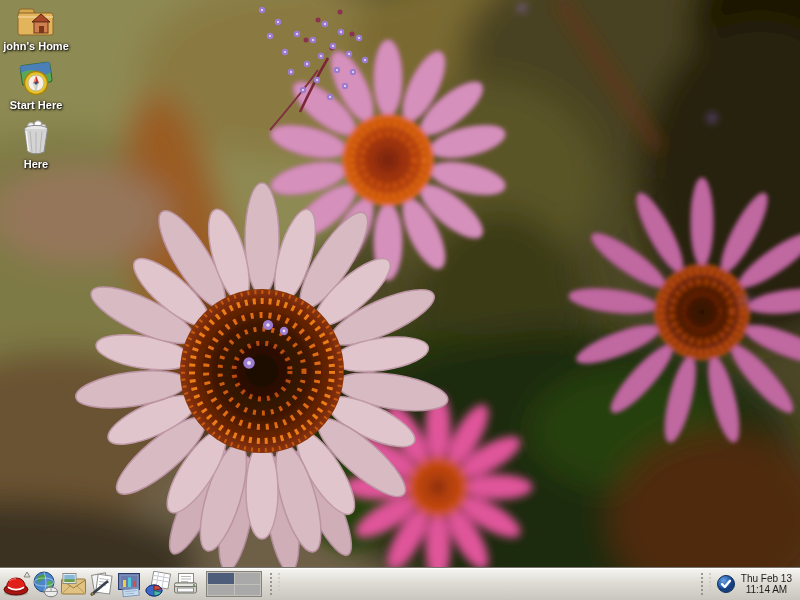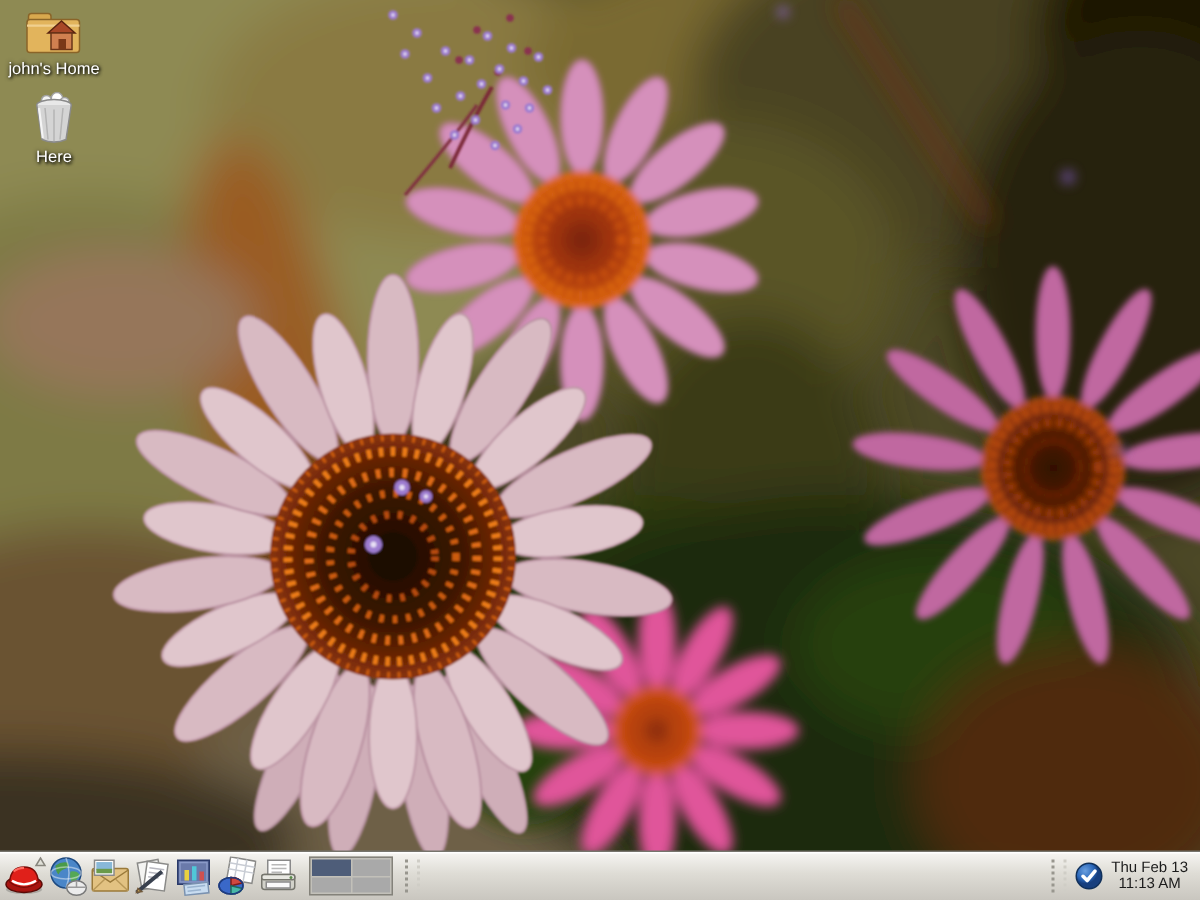--- a/index.html
+++ b/index.html
@@ -6,21 +6,21 @@
   body{width:800px;height:600px;overflow:hidden;position:relative;
        font-family:"Liberation Sans",sans-serif;background:#4c4826;}
 
   
   .wallpaper{position:absolute;left:0;top:0;width:800px;height:600px;}
 
   
   .desktop-icons{position:absolute;left:2px;top:4px;display:flex;flex-direction:column;gap:9px;z-index:5;}
   .dicon{width:68px;display:flex;flex-direction:column;align-items:center;cursor:default;}
   .dlabel{margin-top:2px;font-size:11px;color:#ffffff;text-align:center;line-height:12px;
-          text-shadow:1px 1px 2px rgba(0,0,0,.95), 0 0 3px rgba(0,0,0,.8);}
+          text-shadow:1px 1px 2px rgba(0,0,0,.95), 0 0 3px rgba(0,0,0,.8);font-weight:bold;}
 
   
   .panel{position:absolute;left:0;bottom:0;width:800px;height:33px;z-index:10;
          background:linear-gradient(#f7f6f3,#dedcd5 45%,#c9c6bf);
          border-top:1px solid #76746c;box-shadow:inset 0 1px 0 #ffffff;
          display:flex;align-items:center;box-sizing:border-box;padding:0 4px 0 3px;}
   .launcher{width:28px;height:28px;display:flex;align-items:center;justify-content:center;cursor:pointer;}
   .pager{margin-left:7px;width:56px;height:26px;border:1px solid #84827a;background:#c2c0b9;
          display:grid;grid-template-columns:1fr 1fr;grid-template-rows:1fr 1fr;gap:1px;padding:1px;box-sizing:border-box;cursor:pointer;}
   .ws{background:#a9a9a9;}
@@ -279,20 +279,36 @@
       <rect x="3" y="5" width="15" height="8" rx="2" fill="#d8a84e" stroke="#8a6428"></rect>
       <rect x="2" y="9" width="35" height="22" rx="2" fill="#e2b45c" stroke="#8a6428"></rect>
       <path d="M2,13 h35" stroke="#f0d090" stroke-width="1.5"></path>
       <polygon points="16,18 25,10 34,18" fill="#a84828" stroke="#5a2410"></polygon>
       <rect x="18" y="18" width="14" height="11" fill="#d08050" stroke="#6a3418"></rect>
       <rect x="23" y="22" width="5" height="7" fill="#7a3818"></rect>
     </svg>
     <span class="dlabel">john's Home</span>
   </div>
   <div class="dicon">
+    <svg width="36" height="36" viewBox="0 0 36 36">
+      <g transform="rotate(-8 17 12)">
+        <rect x="3" y="3" width="30" height="20" rx="3" fill="#58a858" stroke="#2a6a2a"></rect>
+        <path d="M3,10 Q14,6 20,12 T33,13 V3 H3 Z" fill="#4878c8" opacity="0.85"></path>
+      </g>
+      <circle cx="18" cy="22" r="11.5" fill="#e8c428" stroke="#a88410" stroke-width="1.5"></circle>
+      <circle cx="18" cy="22" r="8" fill="#f4f0e4" stroke="#c8b888"></circle>
+      <polygon points="18,14.5 21,22 18,22" fill="#d03028"></polygon>
+      <polygon points="18,14.5 15,22 18,22" fill="#f08078"></polygon>
+      <polygon points="18,29.5 15,22 18,22" fill="#e8e8e0" stroke="#b0b0a8" stroke-width="0.5"></polygon>
+      <polygon points="18,29.5 21,22 18,22" fill="#c8c8c0"></polygon>
+      <circle cx="18" cy="22" r="1.6" fill="#304878"></circle>
+    </svg>
+    <span class="dlabel">Start Here</span>
+  </div>
+  <div class="dicon">
     <svg width="32" height="36" viewBox="0 0 32 36">
       <circle cx="11" cy="6" r="3.4" fill="#f4f4f4" stroke="#a0a0a0"></circle>
       <circle cx="18" cy="4.5" r="3.8" fill="#ffffff" stroke="#a0a0a0"></circle>
       <circle cx="23" cy="7" r="3" fill="#ececec" stroke="#a0a0a0"></circle>
       <ellipse cx="16" cy="9" rx="11.5" ry="3.6" fill="#e8e8e8" stroke="#8a8a8a"></ellipse>
       <path d="M4.5,9 L8,32 Q16,35.5 24,32 L27.5,9" fill="#d4d4d4" stroke="#8a8a8a"></path>
       <path d="M10,11 L12,32 M16,12 L16,33 M22,11 L20,32" stroke="#b4b4b4" fill="none"></path>
       <path d="M6,11 L8.5,31" stroke="#f4f4f4" stroke-width="1.5" fill="none"></path>
     </svg>
     <span class="dlabel">Here</span>
@@ -404,16 +420,16 @@
             <stop offset="0%" stop-color="#6aa0e0"></stop>
             <stop offset="70%" stop-color="#2a66b8"></stop>
             <stop offset="100%" stop-color="#173f7e"></stop>
           </radialGradient>
         </defs>
       <circle cx="10" cy="10" r="8.5" fill="url(#rhn)" stroke="#10305a"></circle>
       <path d="M6,10.2 L8.8,13 L14,6.8" fill="none" stroke="#ffffff" stroke-width="2.4" stroke-linecap="round" stroke-linejoin="round"></path>
     </svg>
     <div class="clock">
       <div>Thu Feb 13</div>
-      <div>11:13 AM</div>
+      <div>11:14 AM</div>
     </div>
   </div>
 </div>
 
 </body></html>

